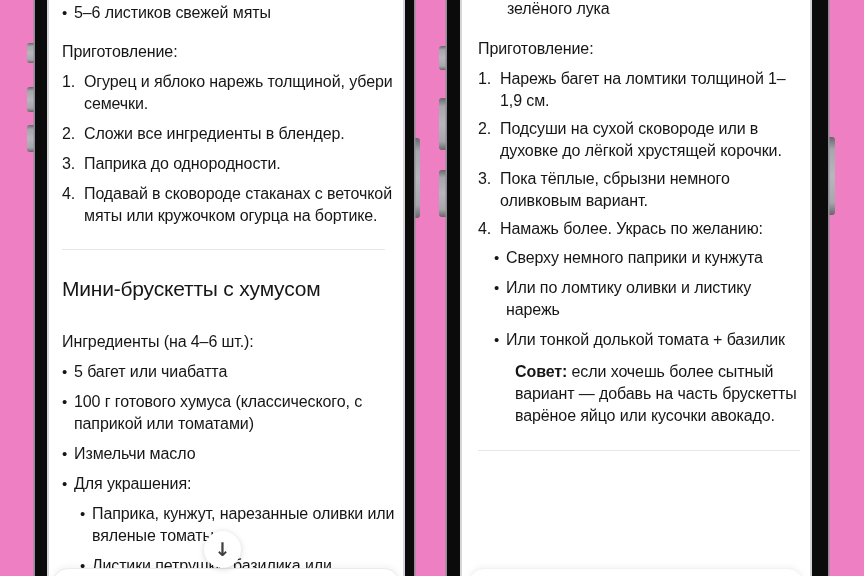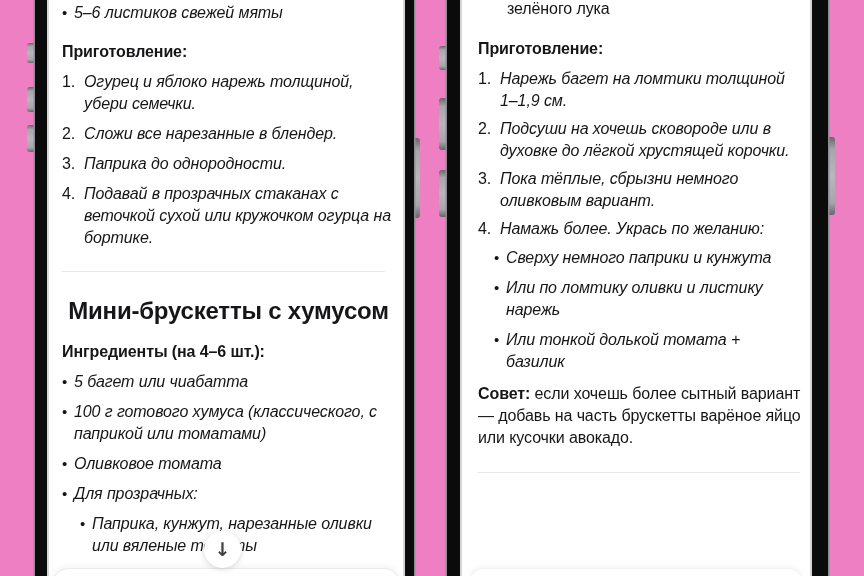--- a/index.html
+++ b/index.html
@@ -34,39 +34,39 @@
   .btn-r { border-radius: 0 3px 3px 0; }
 
   
   .content {
     position: absolute; inset: 0;
     font-size: 16px; line-height: 22px; letter-spacing: -0.1px;
   }
   .content-left  { padding: 26px 8px 0 13px; }
   .content-right { padding: 22px 8px 0 16px; }
 
-  .h2 { font-weight: 700; font-size: 24px; line-height: 28px; letter-spacing: -0.2px; text-align: center; }
-  .h3 { font-weight: 700; }
+  .h2 { font-weight: 400; font-size: 21px; line-height: 28px; letter-spacing: -0.2px; }
+  .h3 { font-weight: 400; }
   .li { display: flex; }
   .li .marker   { flex: 0 0 22px; }
   .li.bullet .marker { flex: 0 0 12px; font-size: 15px; }
-  .li-text { flex: 1; min-width: 0; font-style: italic; }
+  .li-text { flex: 1; min-width: 0; }
   .sub { padding-left: 18px; }
   .content-right .sub { padding-left: 16px; }
   .narrow { max-width: 262px; }
   .carry { padding-left: 29px; }
   .tip span { display: inline; }
   .bold { font-weight: 700; }
 
   .divider { border-top: 1px solid #e7e7e9; height: 0; }
   .content-left  .divider { margin-right: 10px; }
   .content-right .divider { margin-right: 2px; }
 
   .mt0 { margin-top: 0; }   .mt6 { margin-top: 6px; }   .mt7 { margin-top: 7px; }
-  .mt8 { margin-top: 8px; } .mt10 { margin-top: 10px; } .mt16 { margin-top: 16px; }
+  .mt8 { margin-top: 8px; } .mt10 { margin-top: 10px; margin-left: 37px; } .mt16 { margin-top: 28px; }
   .mt17 { margin-top: 17px; } .mt18 { margin-top: 18px; } .mt22 { margin-top: 22px; }
   .mt23 { margin-top: 23px; } .mt25 { margin-top: 25px; }
 
   
   .composer {
     position: absolute; top: 592px; height: 44px;
     background: #ffffff;
     border-radius: 16px 16px 0 0;
   }
   .composer-left {
@@ -117,52 +117,52 @@
         </div>
 
         <div class="h3 mt17">Приготовление:</div>
 
         <div class="li num mt8">
           <span class="marker">1.</span>
           <span class="li-text">Огурец и яблоко нарежь толщиной, убери семечки.</span>
         </div>
         <div class="li num mt8">
           <span class="marker">2.</span>
-          <span class="li-text">Сложи все нарезанные в блендер.</span>
+          <span class="li-text">Сложи все ингредиенты в блендер.</span>
         </div>
         <div class="li num mt8">
           <span class="marker">3.</span>
           <span class="li-text">Паприка до однородности.</span>
         </div>
         <div class="li num mt8">
           <span class="marker">4.</span>
-          <span class="li-text">Подавай в прозрачных стаканах с веточкой сухой или кружочком огурца на бортике.</span>
+          <span class="li-text">Подавай в сковороде стаканах с веточкой мяты или кружочком огурца на бортике.</span>
         </div>
 
         <div class="divider mt22"></div>
 
         <div class="h2 mt25">Мини-брускетты с хумусом</div>
 
         <div class="h3 mt16">Ингредиенты (на 4–6 шт.):</div>
 
         <div class="li bullet mt8">
           <span class="marker">•</span>
           <span class="li-text">5 багет или чиабатта</span>
         </div>
         <div class="li bullet mt8">
           <span class="marker">•</span>
           <span class="li-text">100 г готового хумуса (классического, с паприкой или томатами)</span>
         </div>
         <div class="li bullet mt8">
           <span class="marker">•</span>
-          <span class="li-text">Оливковое томата</span>
-        </div>
-        <div class="li bullet mt8">
-          <span class="marker">•</span>
-          <span class="li-text">Для прозрачных:</span>
+          <span class="li-text">Измельчи масло</span>
+        </div>
+        <div class="li bullet mt8">
+          <span class="marker">•</span>
+          <span class="li-text">Для украшения:</span>
         </div>
 
         <div class="li bullet sub mt8">
           <span class="marker">•</span>
           <span class="li-text">Паприка, кунжут, нарезанные оливки или вяленые томаты</span>
         </div>
         <div class="li bullet sub mt8">
           <span class="marker">•</span>
           <span class="li-text narrow">Листики петрушки, базилика или зелёного лука</span>
         </div>
@@ -183,21 +183,21 @@
         <div class="carry mt0">зелёного лука</div>
 
         <div class="h3 mt18">Приготовление:</div>
 
         <div class="li num mt8">
           <span class="marker">1.</span>
           <span class="li-text">Нарежь багет на ломтики толщиной 1–1,9 см.</span>
         </div>
         <div class="li num mt6">
           <span class="marker">2.</span>
-          <span class="li-text">Подсуши на хочешь сковороде или в духовке до лёгкой хрустящей корочки.</span>
+          <span class="li-text">Подсуши на сухой сковороде или в духовке до лёгкой хрустящей корочки.</span>
         </div>
         <div class="li num mt6">
           <span class="marker">3.</span>
           <span class="li-text">Пока тёплые, сбрызни немного оливковым вариант.</span>
         </div>
         <div class="li num mt6">
           <span class="marker">4.</span>
           <span class="li-text">Намажь более. Укрась по желанию:</span>
         </div>
 

